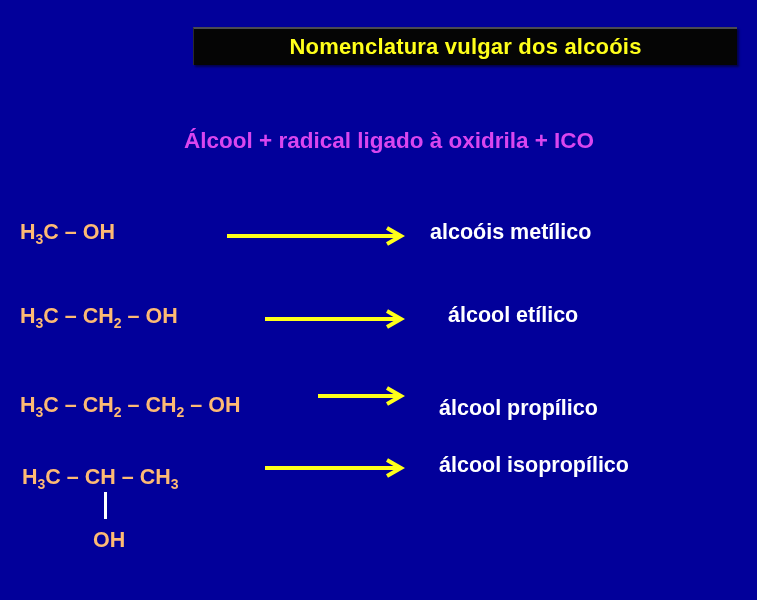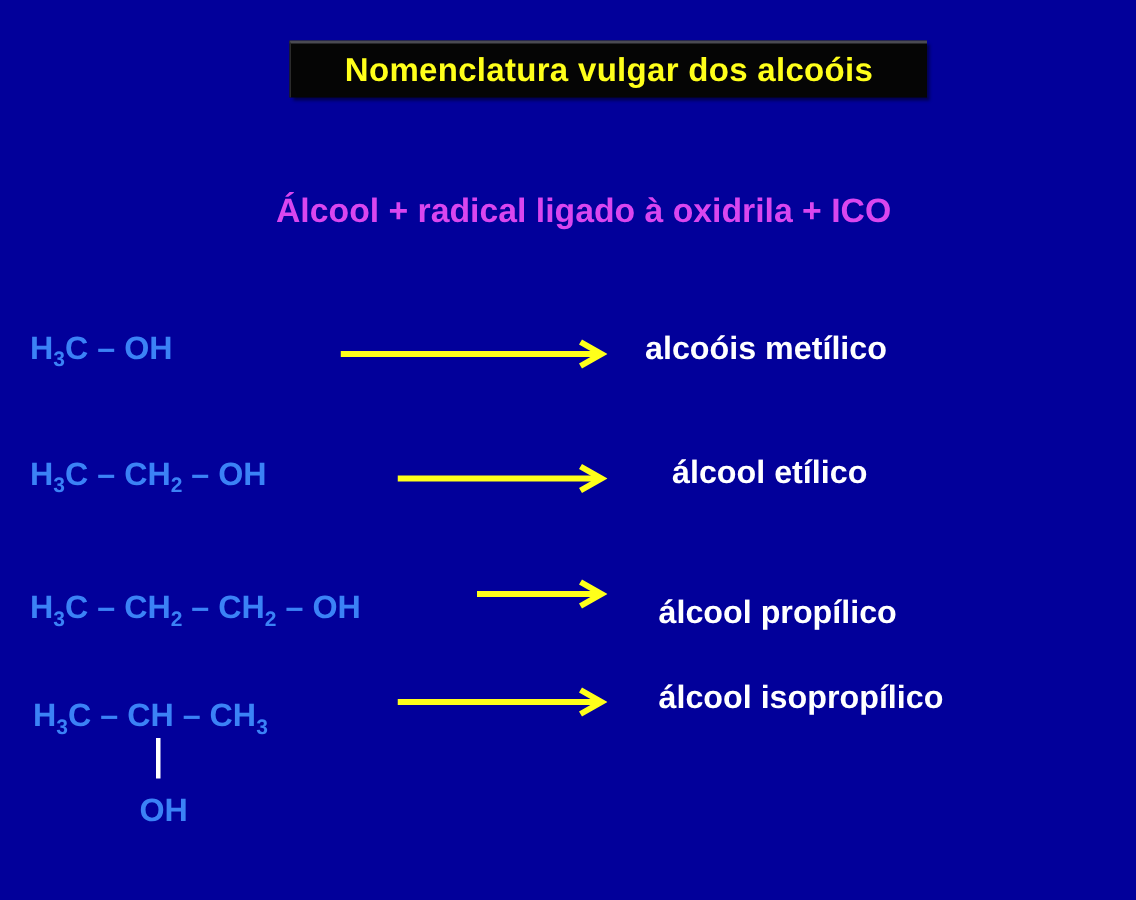--- a/index.html
+++ b/index.html
@@ -4,35 +4,35 @@
 <style>
   html, body { margin: 0; padding: 0; }
   body {
     width: 757px; height: 600px; overflow: hidden;
     background: #02009a;
     font-family: "Liberation Sans", sans-serif;
     font-weight: bold;
     position: relative;
   }
   .title-box {
-    position: absolute; left: 193px; top: 27px; width: 425px; height: 38px;
+    position: absolute; left: 193px; top: 27px; width: 544px; height: 38px;
     background: #050505;
     border-top: 2px solid #4a4a52;
     border-left: 1px solid #2a2a2a;
     box-shadow: 2px 2px 2px rgba(0,0,0,0.5);
     display: flex; align-items: center; justify-content: center;
     box-sizing: border-box;
   }
   .title-text { color: #ffff1a; font-size: 22px; letter-spacing: 0.2px; }
   .rule {
     position: absolute; left: 184px; top: 128px;
     color: #d946ef; font-size: 22.5px; white-space: nowrap;
   }
   .formula {
-    position: absolute; color: #3b82f6; font-size: 21.5px; white-space: nowrap;
+    position: absolute; color: #fdba74; font-size: 21.5px; white-space: nowrap;
   }
   .formula sub { font-size: 14px; vertical-align: -5px; line-height: 0; }
   .name {
     position: absolute; color: #ffffff; font-size: 21.5px; white-space: nowrap;
   }
   .arrow { position: absolute; height: 20px; }
   .arrow svg { display: block; }
   .bond-v {
     position: absolute; left: 104px; top: 492px; width: 3px; height: 27px; background: #ffffff;
   }

